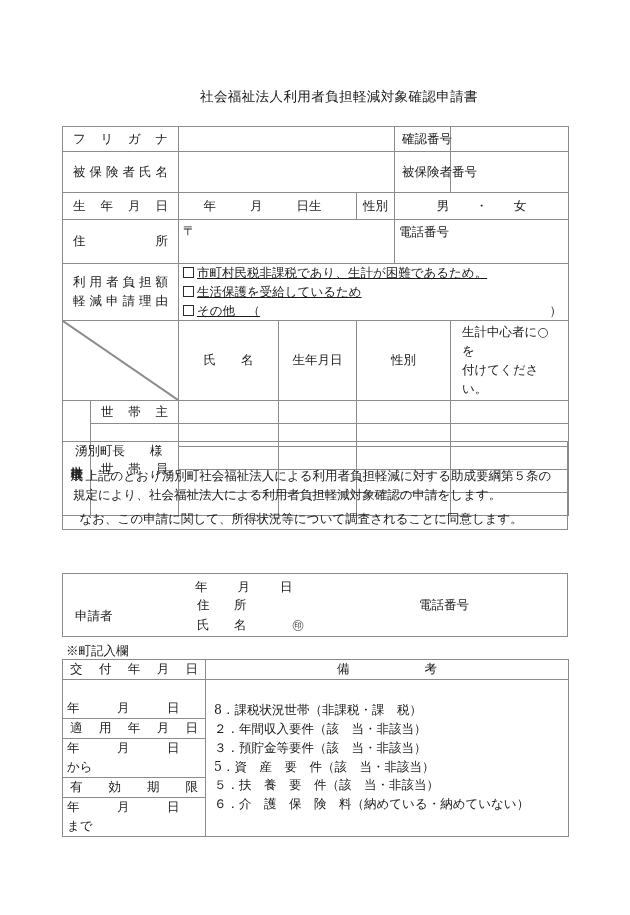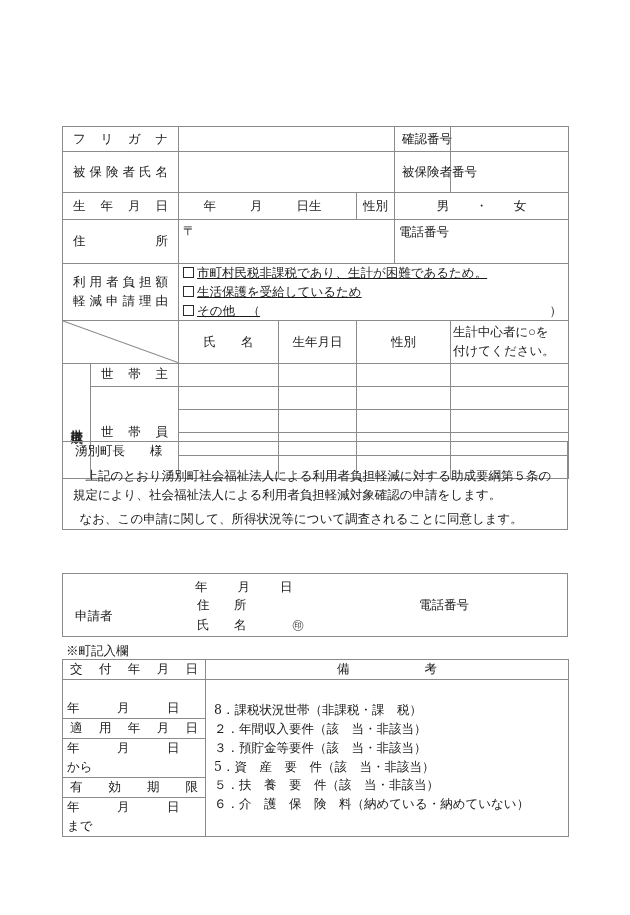--- a/index.html
+++ b/index.html
@@ -132,22 +132,21 @@
     position: absolute;
     inset: 0;
     width: 100%;
     height: 100%;
   }
 
   .hdr2 {
     text-align: left;
     font-size: 12px;
     line-height: 1.35;
-    padding: 2px 2px !important;
-    font-family: Liberation Serif, serif;
+    padding: 2px 11px !important;
   }
 
   
   .vert {
     writing-mode: vertical-rl;
     text-orientation: upright;
     letter-spacing: 1px;
     margin: 0 auto;
     font-size: 12.5px;
     line-height: 1;
@@ -252,20 +251,21 @@
   }
   .remark-line { white-space: nowrap; font-size: 12.5px; }
   .no-bt { border-top: none !important; }
   .no-bb { border-bottom: none !important; }
 </style>
 </head>
 <body>
 
 <div class="page">
 
+  <div class="doc-title">社会福祉法人利用者負担軽減対象確認申請書</div>
 
   <table class="grid tbl-main">
     <colgroup>
       <col style="width:28px">
       <col style="width:88px">
       <col style="width:100px">
       <col style="width:78px">
       <col style="width:38px">
       <col style="width:56px">
       <col style="width:118px">

